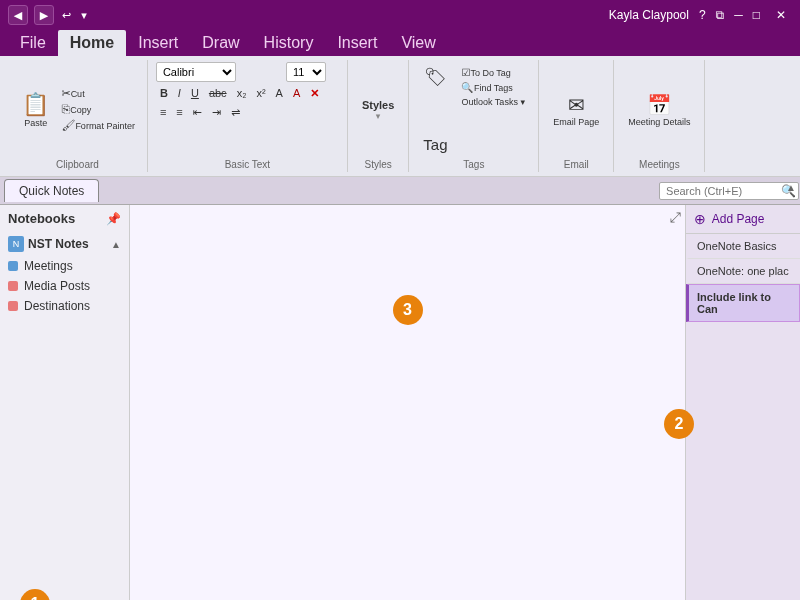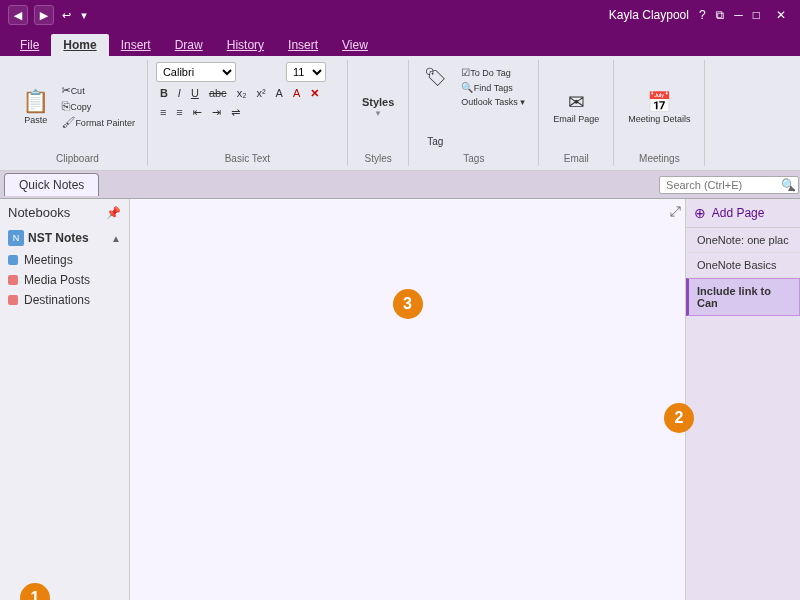--- a/index.html
+++ b/index.html
@@ -24,25 +24,24 @@
     
     .ribbon-tabs {
       background: #6b0a6b;
       display: flex;
       align-items: flex-end;
       padding: 0 8px;
       height: 26px;
     }
     .ribbon-tab {
       padding: 4px 12px;
-      font-size: 12px;
+      font-size: 16px;
       color: #f0d0f0;
       cursor: pointer;
       border-radius: 2px 2px 0 0;
-      text-decoration: underline;
     }
     .ribbon-tab.active {
       background: #e8e8f0;
       color: #333;
       font-weight: 600;
     }
 
     
     .ribbon {
       background: #e8e8f0;
@@ -145,21 +144,21 @@
       display: flex;
       flex-direction: column;
       overflow: hidden;
       flex-shrink: 0;
     }
     .notebooks-header {
       display: flex;
       align-items: center;
       padding: 6px 8px;
       font-size: 13px;
-      font-weight: 400;
+      font-weight: 700;
       color: #333;
     }
     .notebooks-pin { margin-left: auto; cursor: pointer; font-size: 12px; color: #666; }
     .notebook-item {
       display: flex;
       align-items: center;
       padding: 3px 8px;
       cursor: pointer;
       gap: 6px;
     }
@@ -363,21 +362,21 @@
       </div>
     </div>
     <div class="ribbon-group-label">Styles</div>
   </div>
 
   <div class="ribbon-group" style="min-width:130px;">
     <div style="display:flex; flex-direction:column; gap:2px; flex:1;">
       <div style="display:flex; gap:4px; align-items:flex-start;">
         <div class="ribbon-btn large" style="min-width:36px;">
           <span style="font-size:18px;">🏷</span>
-          <span style="font-size:10px;margin-top:48px;">Tag</span>
+          <span style="font-size:15px;margin-top:48px;">Tag</span>
         </div>
         <div style="display:flex; flex-direction:column; gap:2px; justify-content:center; padding-top:4px;">
           <div class="small-btn">
             <span style="font-size:10px;">☑</span>
             <span style="font-size:9px;">To Do Tag</span>
           </div>
           <div class="small-btn">
             <span style="font-size:10px;">🔍</span>
             <span style="font-size:9px;">Find Tags</span>
           </div>
@@ -465,22 +464,22 @@
       <div style="position:absolute; top:90px; left:calc(50% - 15px);">
         <div class="callout-badge badge-3">3</div>
       </div>
     </div>
 
     <div class="pages-sidebar pages-sidebar-relative" style="position:relative;">
       <div class="add-page-btn">
         <span class="add-page-icon">⊕</span>
         <span>Add Page</span>
       </div>
+      <div class="page-item">OneNote Basics</div>
       <div class="page-item">OneNote: one plac</div>
-      <div class="page-item">OneNote Basics</div>
       <div class="page-item active page-item-highlighted">Include link to Can</div>
 
       <div style="position:absolute; top:calc(50% - 15px); left:-22px;">
         <div class="callout-badge badge-2">2</div>
       </div>
     </div>
 
   </div>
 </div>
 

